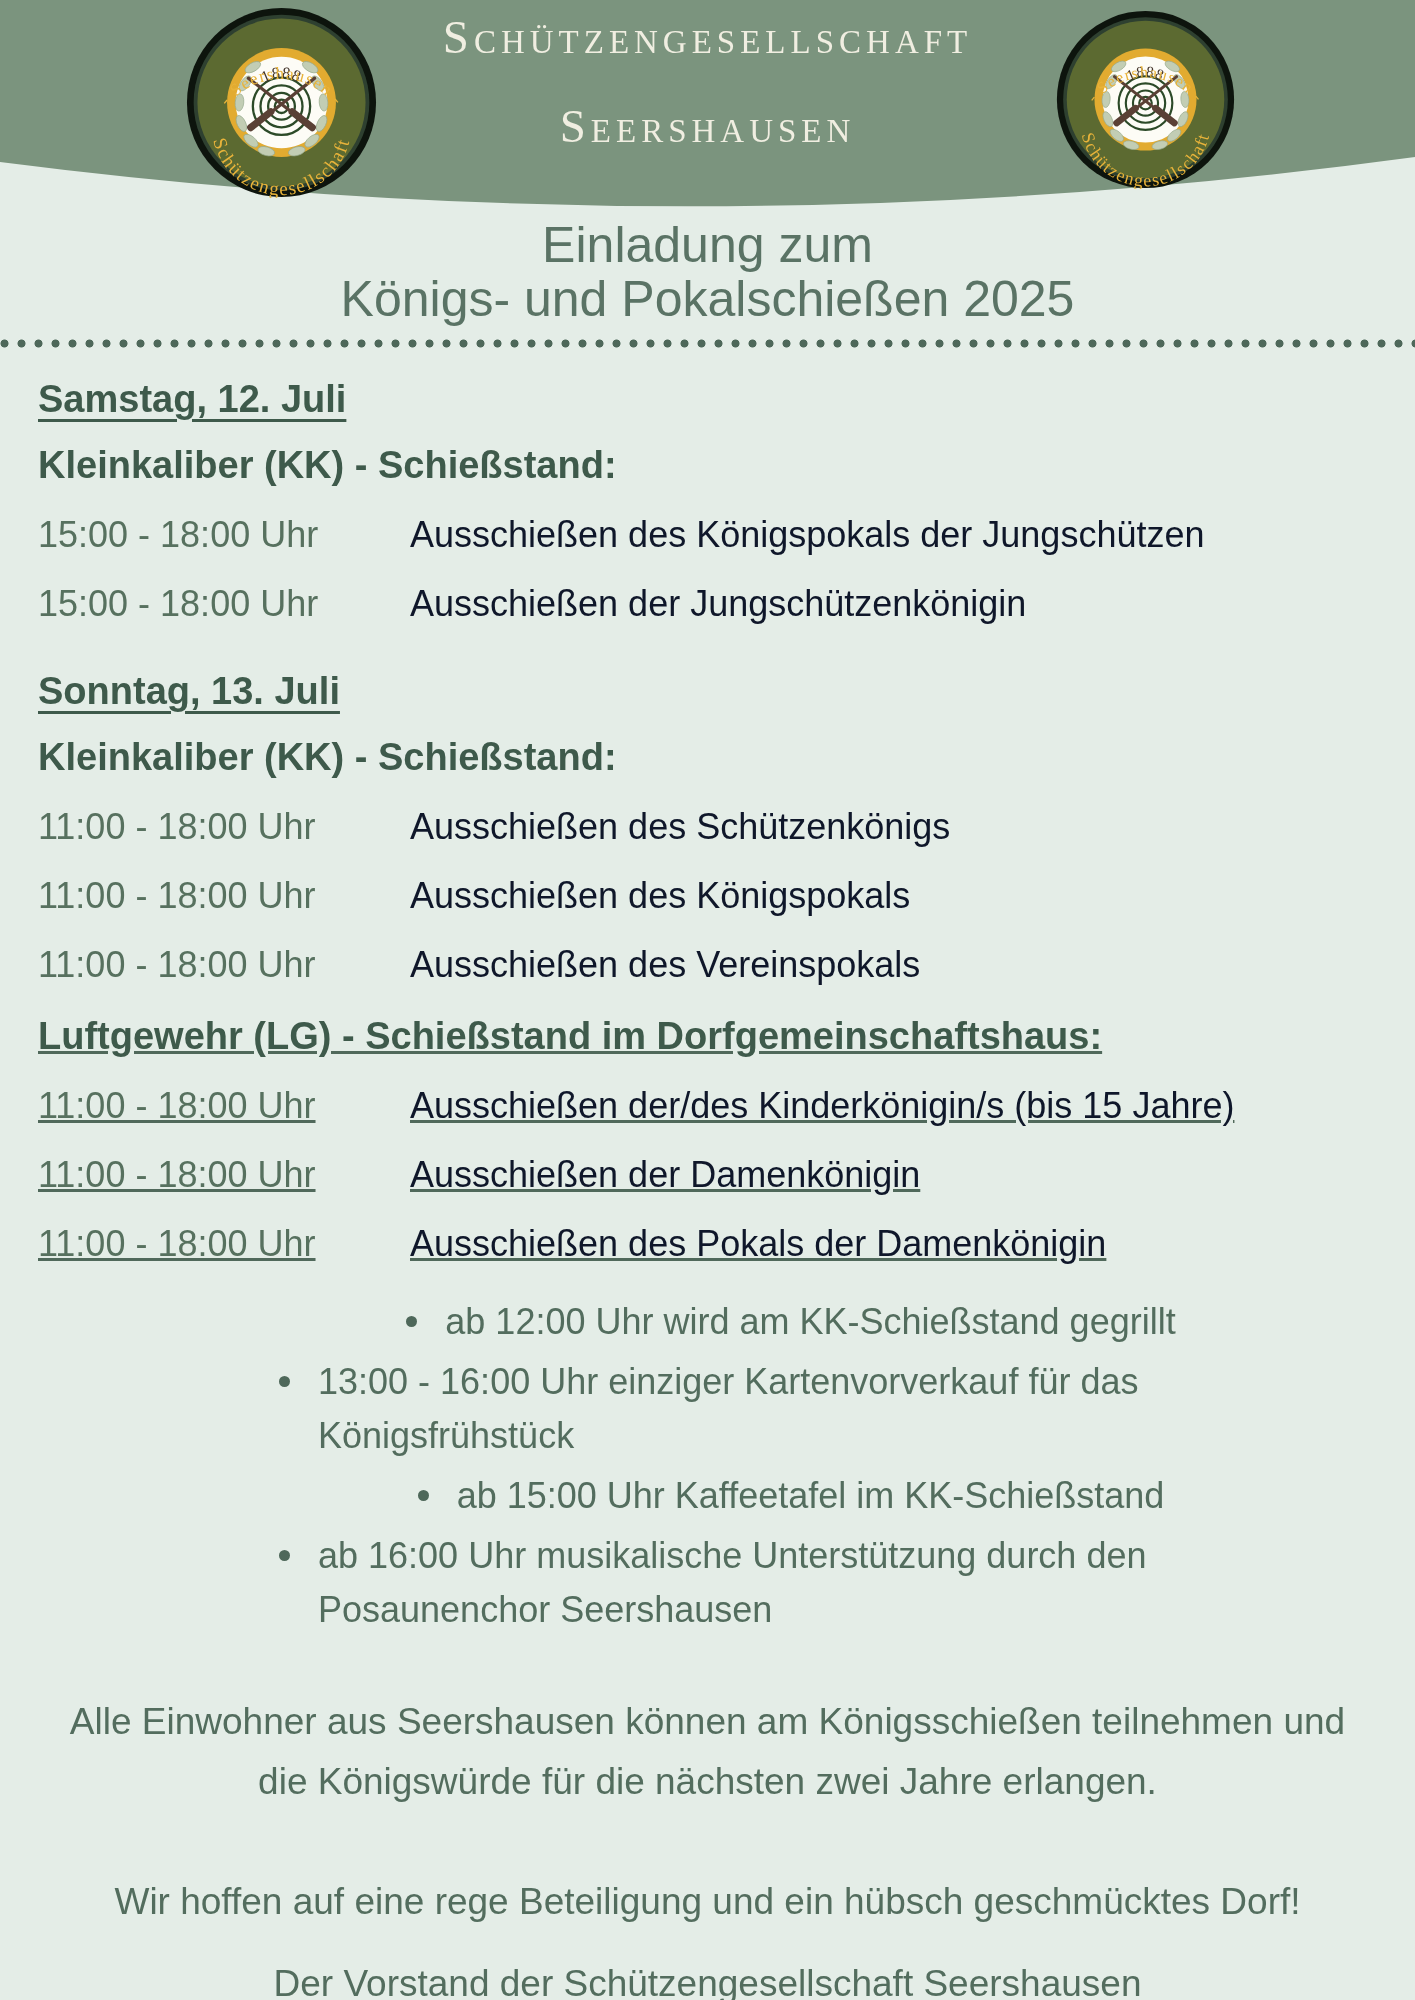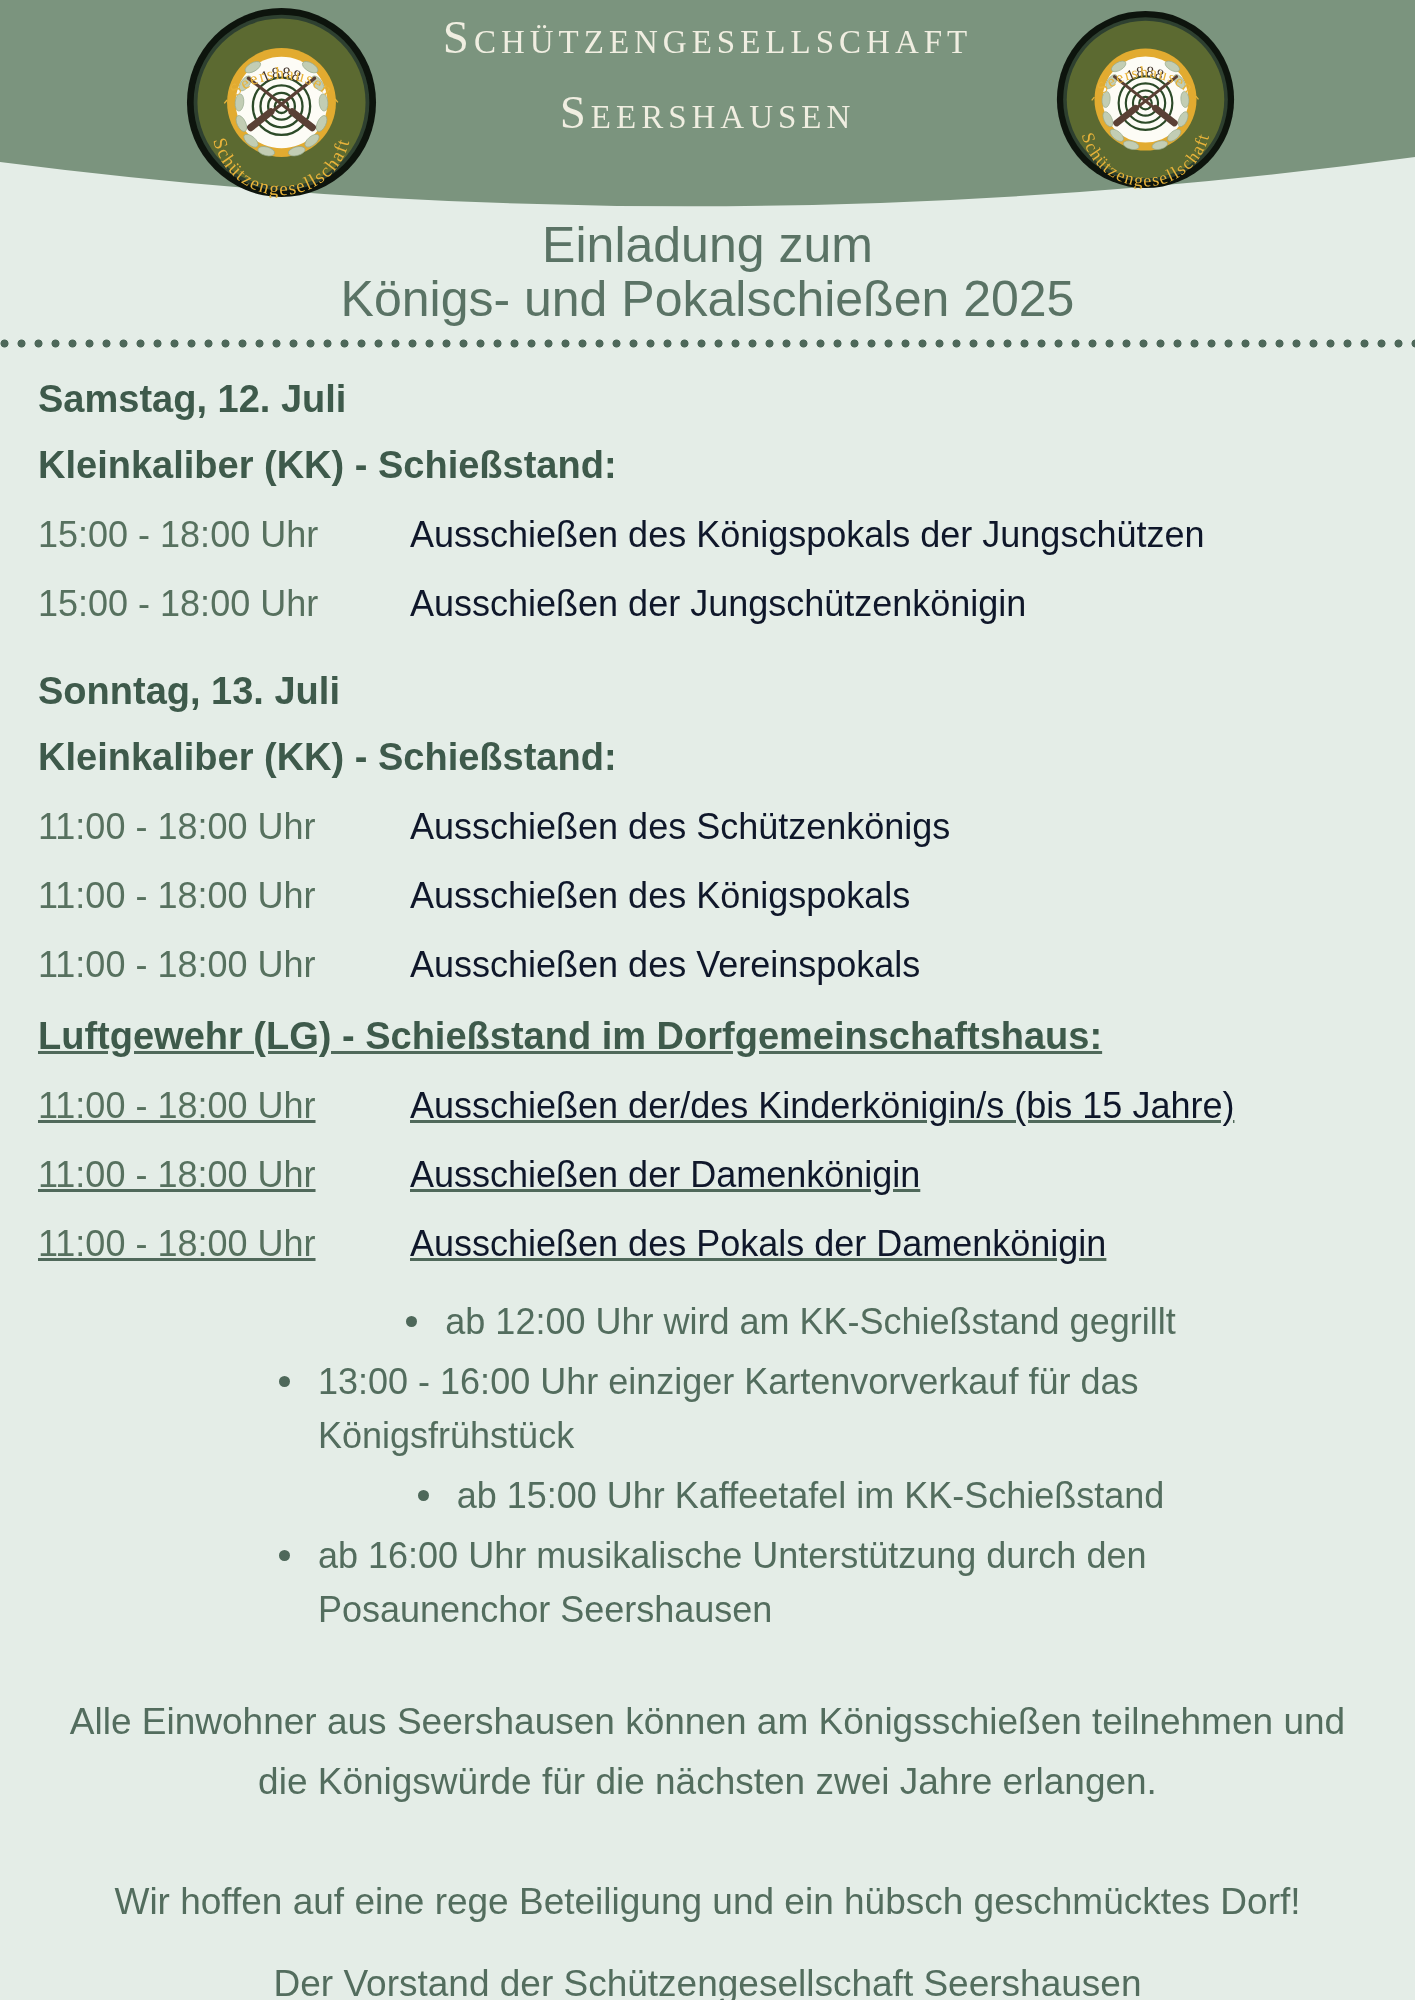--- a/index.html
+++ b/index.html
@@ -13,41 +13,41 @@
 
   
   .header{position:relative;width:1415px;height:212px;}
   .header-shape{position:absolute;left:0;top:0;}
   .header-titles{
     position:absolute;left:0;top:14px;width:1415px;text-align:center;
     color:#f0eee1;font-family:"Liberation Serif",serif;
     font-variant:small-caps;font-weight:400;
   }
   .header-title-line{font-size:47px;letter-spacing:5px;line-height:1.0;}
-  .header-title-line + .header-title-line{margin-top:28px;}
+  .header-title-line + .header-title-line{margin-top:42px;}
   .logo{position:absolute;}
   .logo-left{left:186px;top:7px;width:191px;height:191px;}
   .logo-right{left:1056px;top:10px;width:179px;height:179px;}
 
   
   .intro{margin-top:6px;text-align:center;color:#5a7365;}
   .intro-line{font-size:50px;line-height:54px;}
 
   
   .divider{
     margin-top:12px;width:1415px;height:11px;
     background-image:radial-gradient(circle at 4.5px 5.5px,#4e685a 3.6px,rgba(0,0,0,0) 4.4px);
     background-size:17px 11px;background-repeat:repeat-x;
   }
 
   
   .content{padding:0 38px;}
   .day-heading{
     margin-top:26px;font-size:38px;line-height:48px;font-weight:bold;color:#3e5a4b;
-    text-decoration-thickness:3px;text-underline-offset:7px;
+    text-decoration:underline;text-decoration-thickness:3px;text-underline-offset:7px;
   }
   .block-title{margin-top:18px;font-size:38px;line-height:48px;font-weight:bold;color:#3e5a4b;}
   .block + .block{margin-top:24px;text-decoration:underline;}
   .sched-row{display:flex;margin-top:22px;font-size:36px;line-height:47px;}
   .sched-time{flex:0 0 372px;color:#57715f;}
   .sched-event{color:#0f172a;}
   .day-section + .day-section{margin-top:40px;}
 
   
   .notes{margin:28px 0 0 0;padding:0;list-style:none;}

